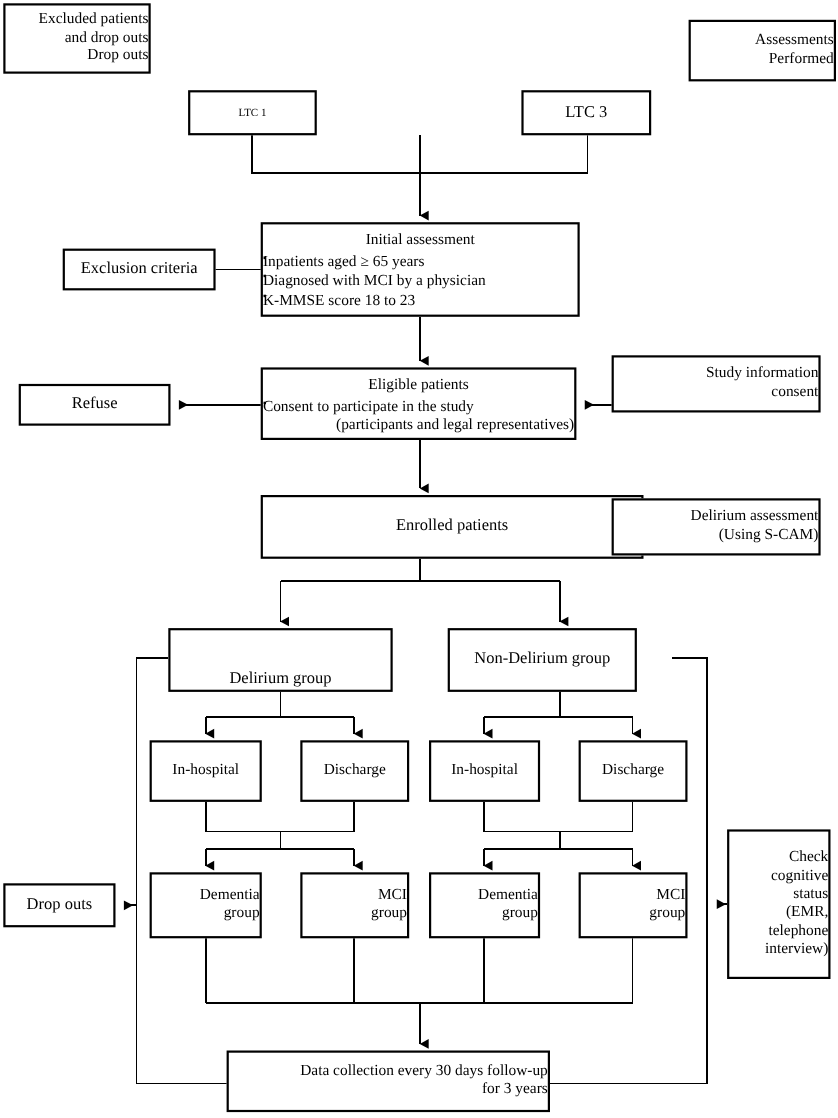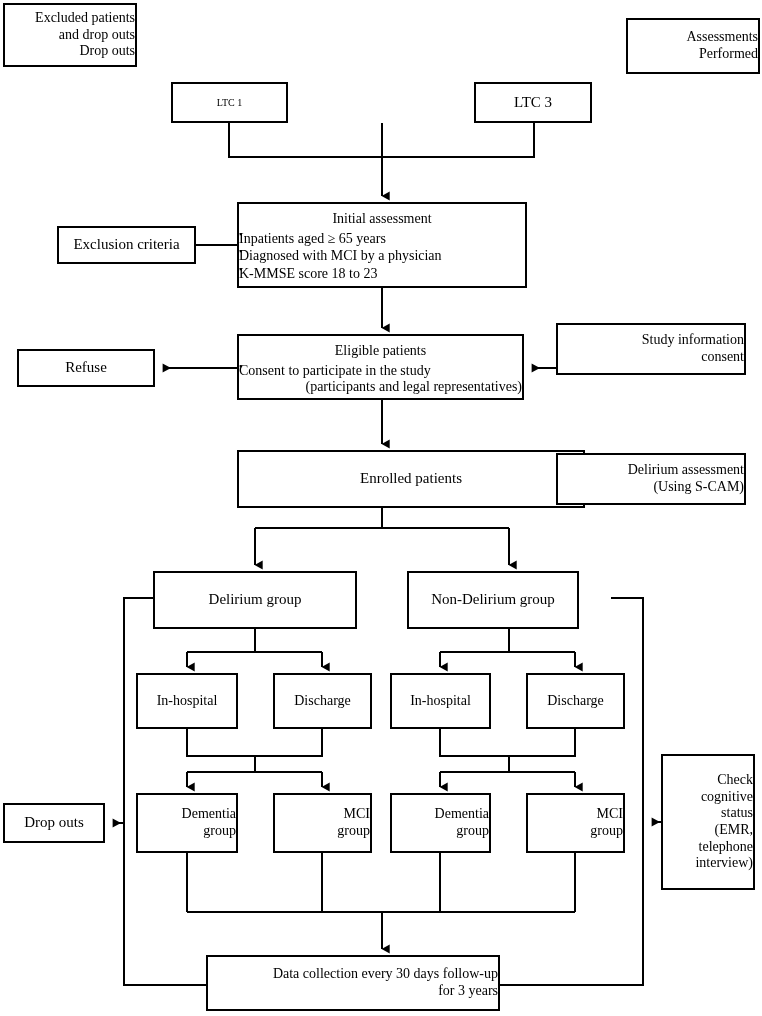--- a/index.html
+++ b/index.html
@@ -82,21 +82,21 @@
   #n-initial       { left: 237px; top: 202px; width: 290px; height: 86px;  font-size: 14px; justify-content: flex-start; padding-top: 7px; }
   #n-exclusion     { left: 17px;  top: 226px; width: 139px; height: 38px;  font-size: 15px; margin-left: 40px; }
 
   #n-eligible      { left: 237px; top: 334px; width: 287px; height: 66px;  font-size: 14px; justify-content: flex-start; padding-top: 7px; }
   #n-refuse        { left: 17px;  top: 349px; width: 138px; height: 38px;  font-size: 15px; }
   #n-studyinfo     { left: 556px; top: 323px; width: 190px; height: 52px;  font-size: 14px; }
 
   #n-enrolled      { left: 237px; top: 450px; width: 348px; height: 58px;  font-size: 15px; }
   #n-delirium-as   { left: 556px; top: 453px; width: 190px; height: 52px;  font-size: 14px; }
 
-  #n-delgroup      { left: 153px; top: 571px; width: 204px; height: 58px;  font-size: 15px; }
+  #n-delgroup      { left: 153px; top: 571px; width: 204px; height: 58px;  font-size: 15px; justify-content: flex-end; }
   #n-nondelgroup   { left: 407px; top: 571px; width: 172px; height: 58px;  font-size: 15px; }
 
   #n-inhosp-l      { left: 136px; top: 673px; width: 102px; height: 56px;  font-size: 14px; }
   #n-disch-l       { left: 273px; top: 673px; width: 99px;  height: 56px;  font-size: 14px; }
   #n-inhosp-r      { left: 390px; top: 673px; width: 101px; height: 56px;  font-size: 14px; }
   #n-disch-r       { left: 526px; top: 673px; width: 99px;  height: 56px;  font-size: 14px; }
 
   #n-dem-l         { left: 136px; top: 793px; width: 102px; height: 60px;  font-size: 14px; }
   #n-mci-l         { left: 273px; top: 793px; width: 99px;  height: 60px;  font-size: 14px; }
   #n-dem-r         { left: 390px; top: 793px; width: 101px; height: 60px;  font-size: 14px; }

